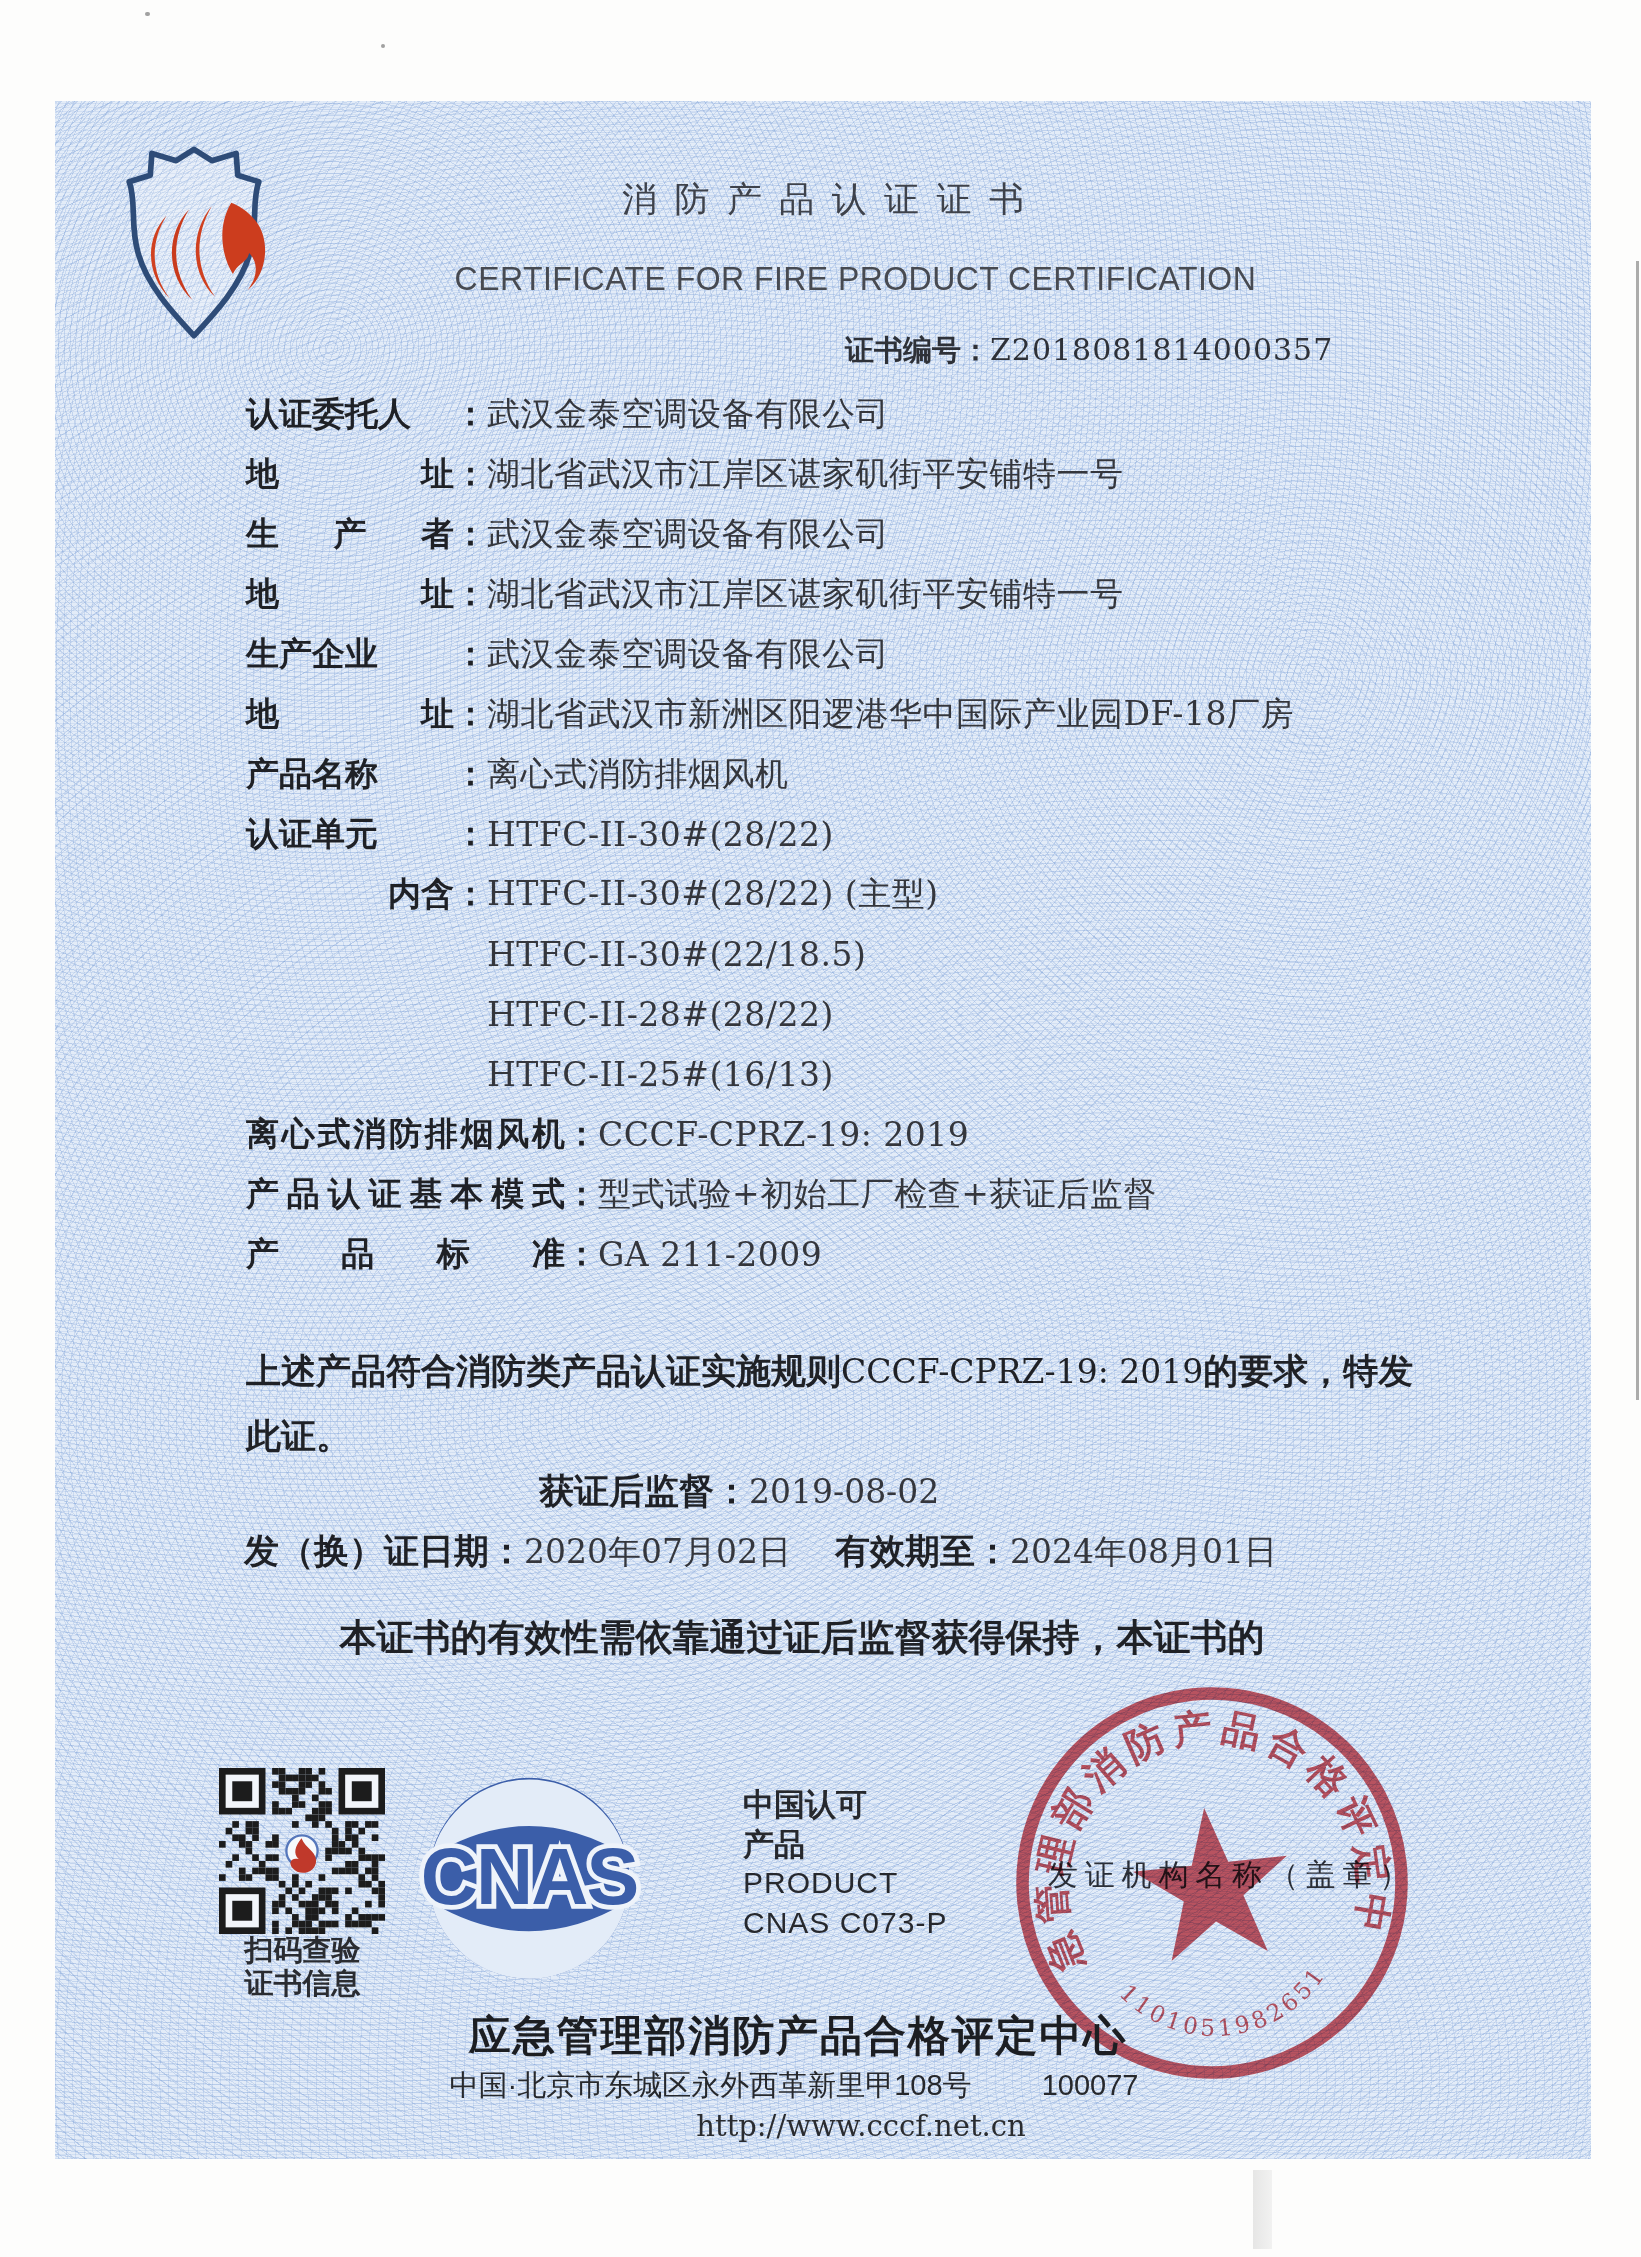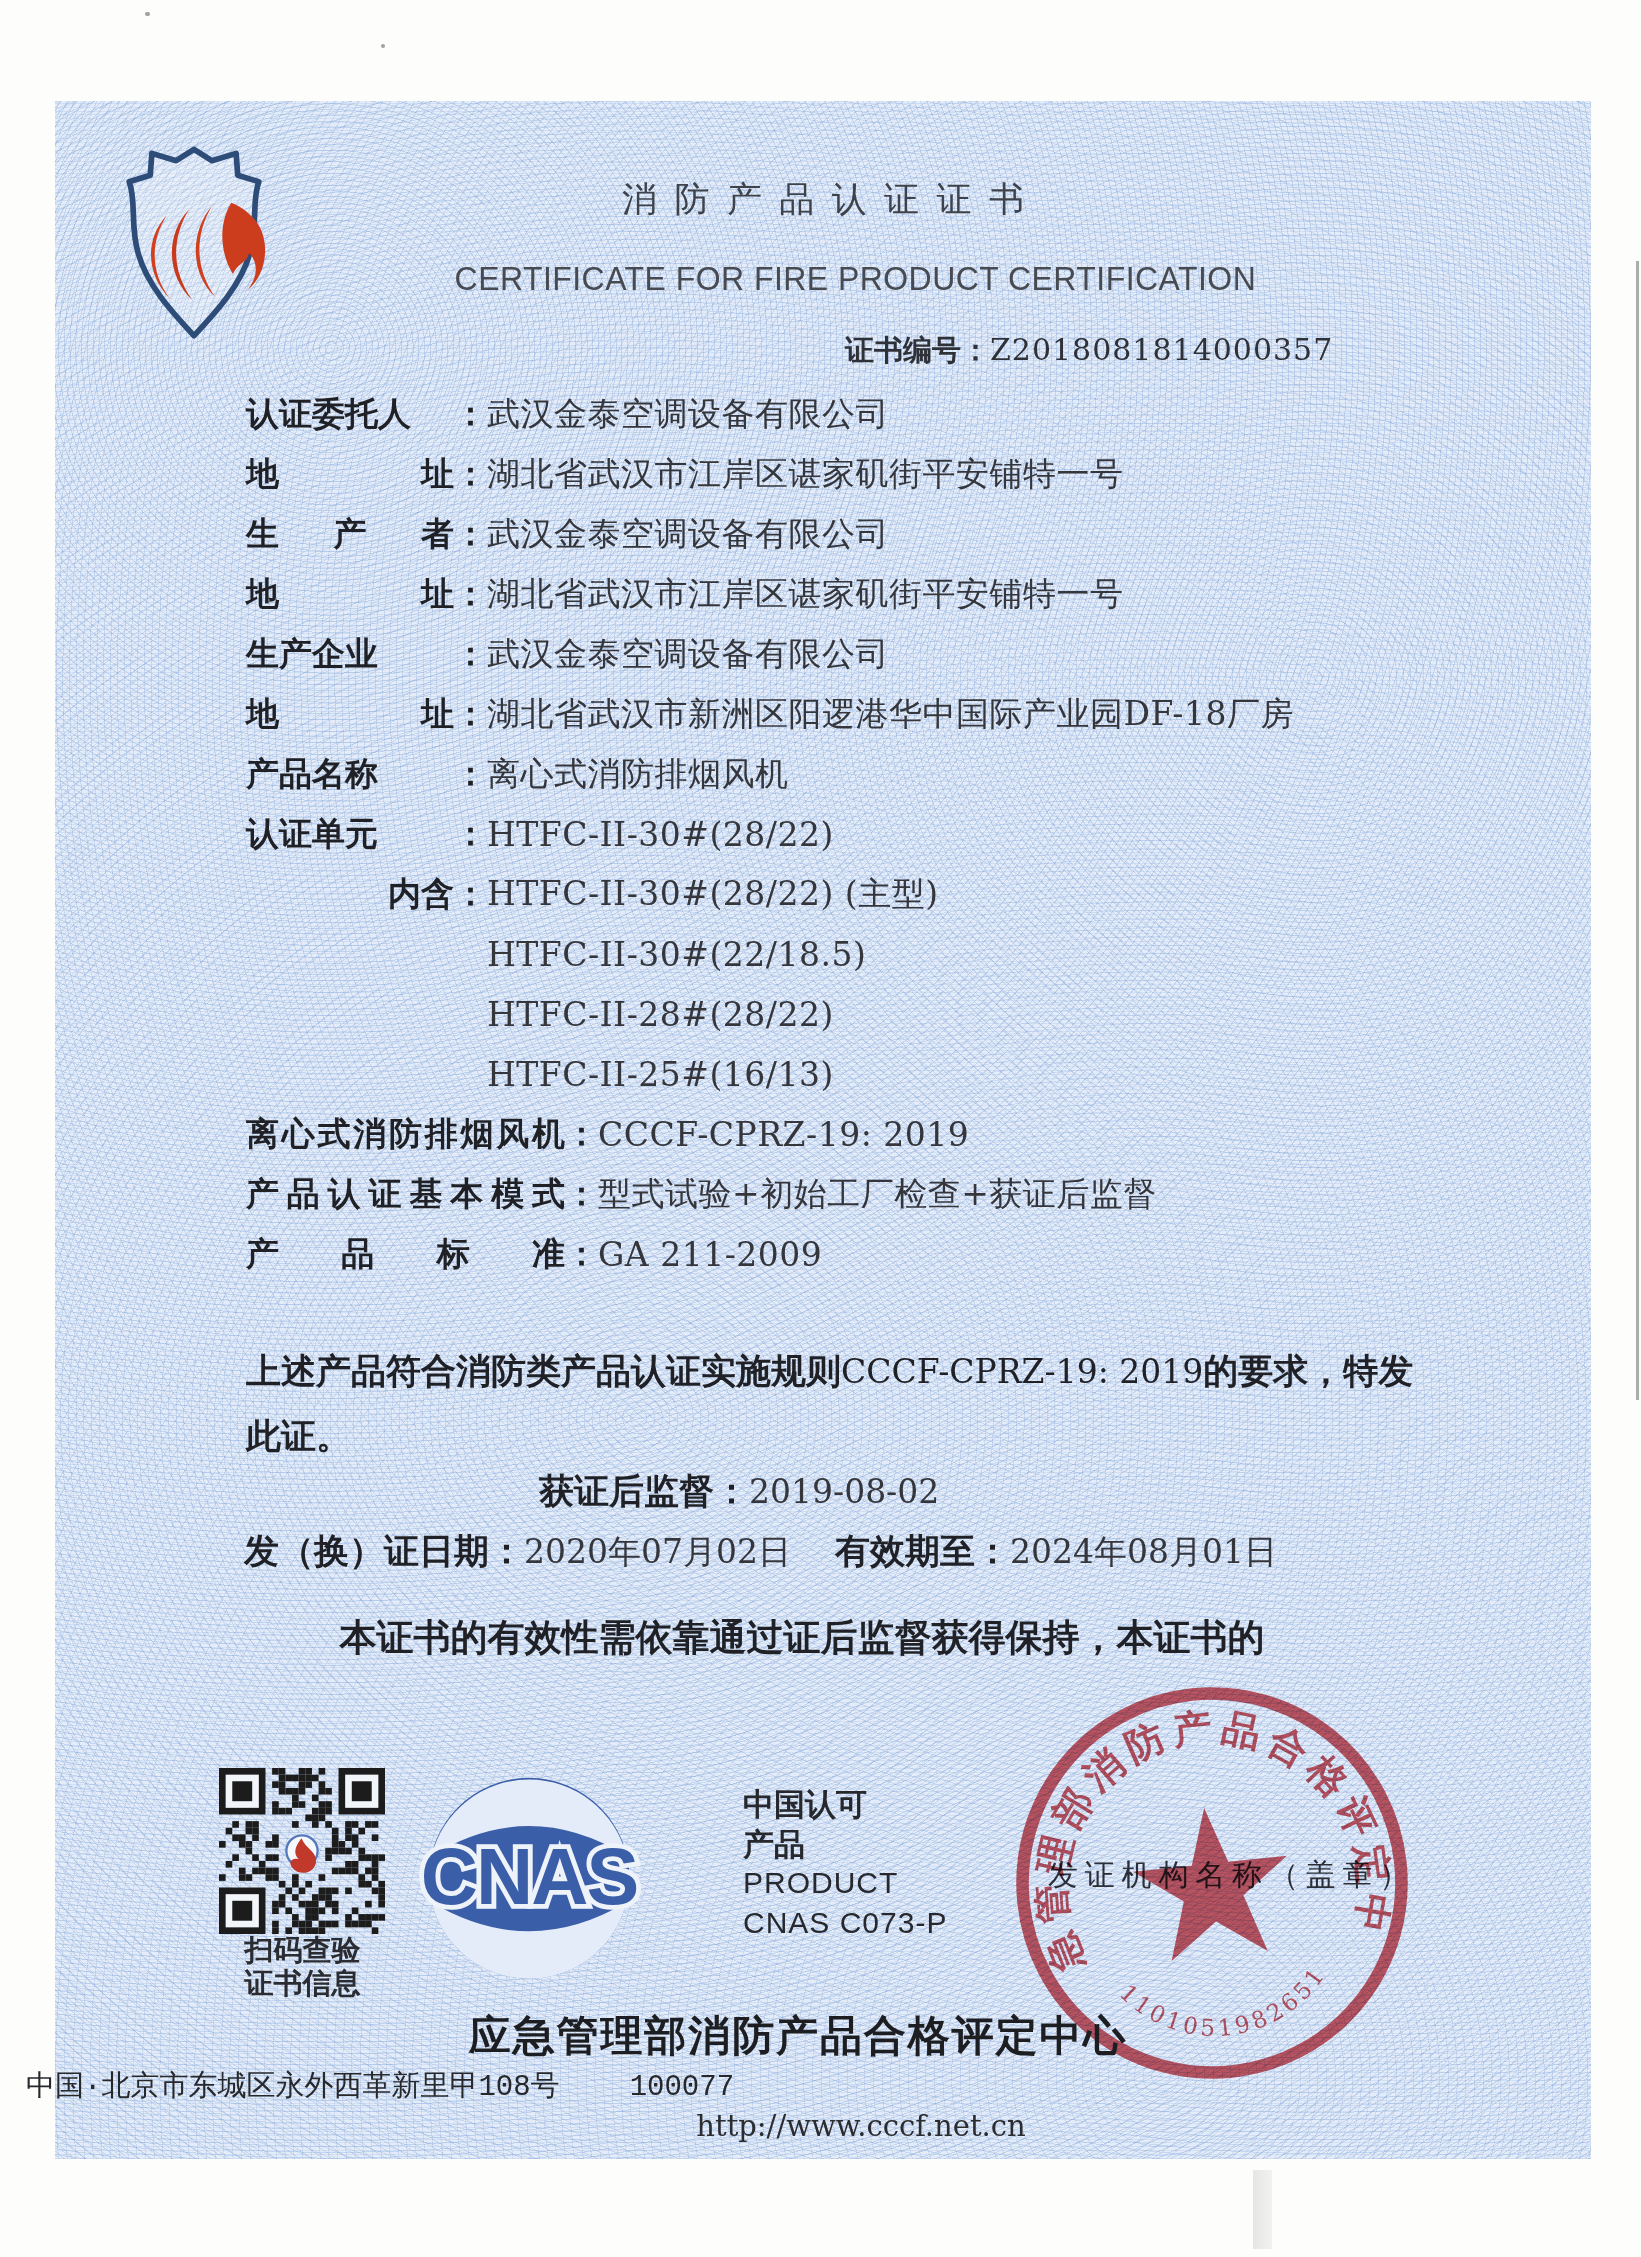--- a/index.html
+++ b/index.html
@@ -88,22 +88,22 @@
 
   
   .stamp{left:954px;top:1579px;width:406px;height:406px;mix-blend-mode:multiply;opacity:.92;
     transform:rotate(-6deg);}
   .stamp-label{left:993px;top:1754px;white-space:nowrap;font-size:30px;color:#33353a;
     font-family:"DejaVu Serif","Liberation Serif",serif;letter-spacing:6.8px;mix-blend-mode:multiply;}
 
   
   .footer-org{left:0;top:1907px;width:100%;text-align:center;transform:translateX(-25px);
     font-size:42px;font-weight:700;letter-spacing:1.9px;color:#1c1e22;}
-  .footer-addr{left:0;top:1965px;width:100%;transform:translateX(-29px);
-    font-family:Liberation Mono, monospace;font-size:29px;color:#26282c;}
+  .footer-addr{left:0;top:1965px;width:100%;text-align:center;transform:translateX(-29px);
+    font-family:Liberation Sans, sans-serif;font-size:29px;color:#26282c;}
   .footer-addr .gap{display:inline-block;width:70px;}
   .footer-url{left:0;top:2008px;width:100%;text-align:center;
     font-family:"DejaVu Serif","Liberation Serif",serif;font-size:29px;color:#2a2c30;padding-left:38px;}
 </style>
 </head>
 <body>
 
 <div class="speck" style="left:145px;top:11.6px;width:4.8px;height:4.8px;"></div>
 <div class="speck" style="left:381px;top:44px;width:3.9px;height:3.9px;"></div>
 <div class="smudge" style="left:1253px;top:2170px;width:19.3px;height:79px;"></div>

